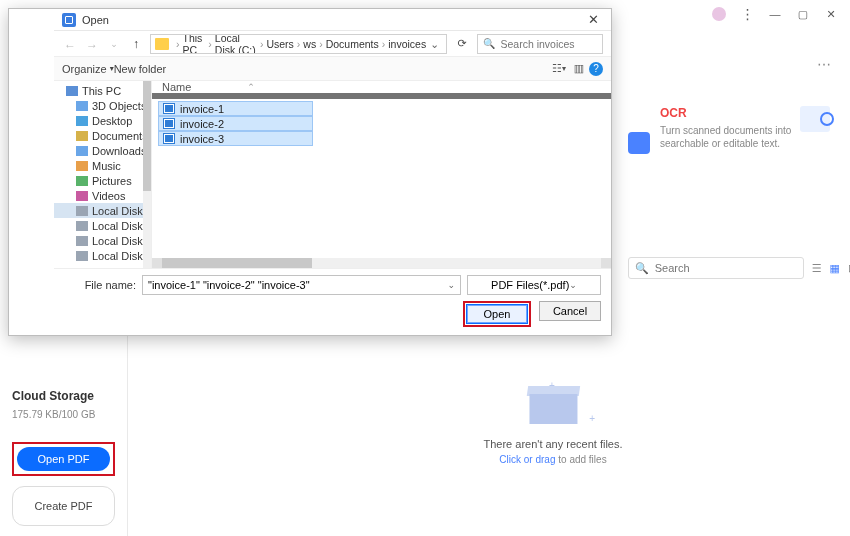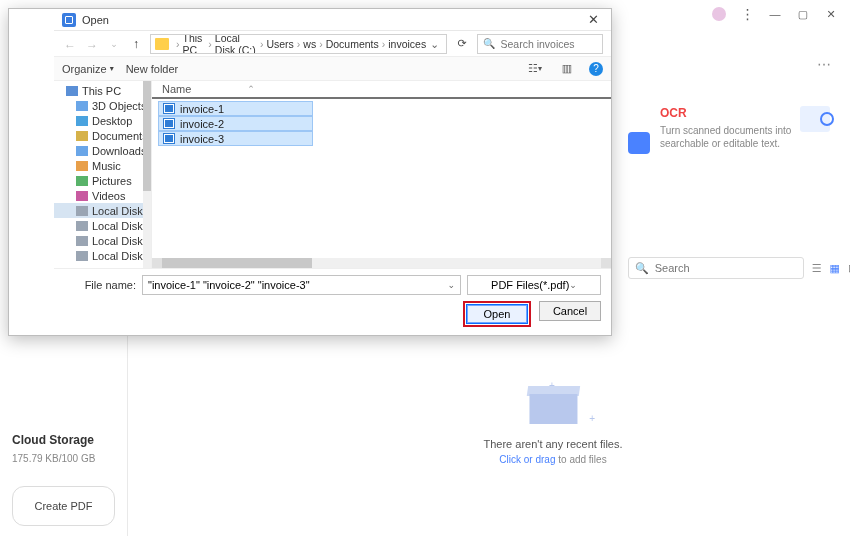--- a/index.html
+++ b/index.html
@@ -57,21 +57,21 @@
 .nav-arrow { color: #bbb; font-size: 12px; width: 16px; text-align: center; }
 .nav-arrow.up { color: #333; }
 .breadcrumb { flex: 1; height: 20px; border: 1px solid #d0d0d0; display: flex; align-items: center; font-size: 10.5px; color: #333; padding: 0 4px; gap: 1px; overflow: hidden; }
 .breadcrumb .folder-ico { width: 14px; height: 12px; background: #ffcf4a; margin-right: 4px; border-radius: 1px; flex-shrink:0;}
 .breadcrumb .sep { color: #999; padding: 0 2px; }
 .breadcrumb .dd { margin-left: auto; color: #666; padding: 0 3px; }
 .refresh { width: 18px; text-align: center; color: #444; font-size: 11px; }
 .dlg-search { width: 126px; height: 20px; border: 1px solid #d0d0d0; display: flex; align-items: center; padding: 0 5px; gap: 5px; }
 .dlg-search input { border: none; outline: none; font-size: 10.5px; flex: 1; color: #888; width: 100%; }
 
-.dlg-toolbar { height: 24px; display: flex; align-items: center; padding: 0 8px; gap: 12px; background: #fafafa; border-bottom: 1px solid #eee; }
+.dlg-toolbar { height: 24px; display: flex; align-items: center; padding: 0 8px; background: #fafafa; border-bottom: 1px solid #eee; }
 .organize { font-size: 11px; color: #444; display: flex; align-items: center; gap: 3px; }
 .newfolder { font-size: 11px; color: #444; }
 .dlg-toolbar .spacer { flex: 1; }
 .tb-icon { width: 20px; height: 16px; display: flex; align-items: center; justify-content: center; color: #555; font-size: 11px; }
 .tb-icon.help { background: #1e88e5; color: #fff; border-radius: 50%; width: 14px; height: 14px; font-size: 10px; }
 
 .dlg-body { flex: 1; display: flex; min-height: 0; }
 .tree { width: 98px; border-right: 1px solid #eee; overflow-y: auto; font-size: 11px; color: #333; padding: 2px 0; position: relative; }
 .tree-scroll { position: absolute; right: 0; top: 0; bottom: 0; width: 8px; background: #f0f0f0; }
 .tree-thumb { position: absolute; right: 0; top: 0; width: 8px; height: 110px; background: #c8c8c8; }
@@ -83,21 +83,21 @@
 .t-ico.obj { background: #6aa6e8; }
 .t-ico.desk { background: #4aa3df; }
 .t-ico.doc { background: #d6b24a; }
 .t-ico.dl { background: #6aa6e8; }
 .t-ico.mus { background: #e89f4a; }
 .t-ico.pic { background: #59b36a; }
 .t-ico.vid { background: #c85aa0; }
 .t-ico.disk { background: #9aa5b3; }
 
 .file-area { flex: 1; display: flex; flex-direction: column; position: relative; }
-.col-header { height: 18px; border-bottom: 2px solid #737373; display: flex; align-items: center; font-size: 11px; color: #555; padding-left: 10px; }
+.col-header { height: 18px; border-bottom: 6px solid #737373; display: flex; align-items: center; font-size: 11px; color: #555; padding-left: 10px; }
 .col-header .sort { margin-left: 56px; color: #999; font-size: 9px; }
 .file-list { flex: 1; padding: 2px 6px; }
 .file-row { height: 15px; display: flex; align-items: center; font-size: 11px; color: #222; background: #cfe6fd; margin-bottom: 0; padding-left: 4px; border: 1px solid #9cc6f5; width: 155px; gap: 5px; }
 .file-row:first-child { border-top: 1px solid #9cc6f5; }
 .file-ico { width: 12px; height: 11px; background: #2e7cd6; flex-shrink: 0; position: relative; }
 .file-ico::after { content:""; position:absolute; inset:1px; border:1px solid #fff; }
 .h-scroll { height: 10px; background: #f0f0f0; position: relative; }
 .h-scroll::before, .h-scroll::after { content:""; position:absolute; top:0; width:10px; height:10px; background:#e0e0e0; }
 .h-scroll::before { left:0; } .h-scroll::after { right:0; }
 .h-thumb { position:absolute; left:10px; top:0; height:10px; width:150px; background:#c8c8c8;}
@@ -123,20 +123,23 @@
     <div class="btn">▢</div>
     <div class="btn">✕</div>
   </div>
 
   <div class="app-body">
     <div class="side-panel">
       <div class="side-spacer"></div>
       <div class="cloud-section">
         <div class="cloud-title">Cloud Storage</div>
         <div class="cloud-sub">175.79 KB/100 GB</div>
+        <div class="open-pdf-wrap">
+          <button class="open-pdf-btn">Open PDF</button>
+        </div>
         <button class="create-pdf-btn">Create PDF</button>
       </div>
     </div>
 
     <div class="main-area">
       <div class="dots-icon">⋯</div>
 
       <div class="badge-cube"></div>
 
       <div class="feature-card">

